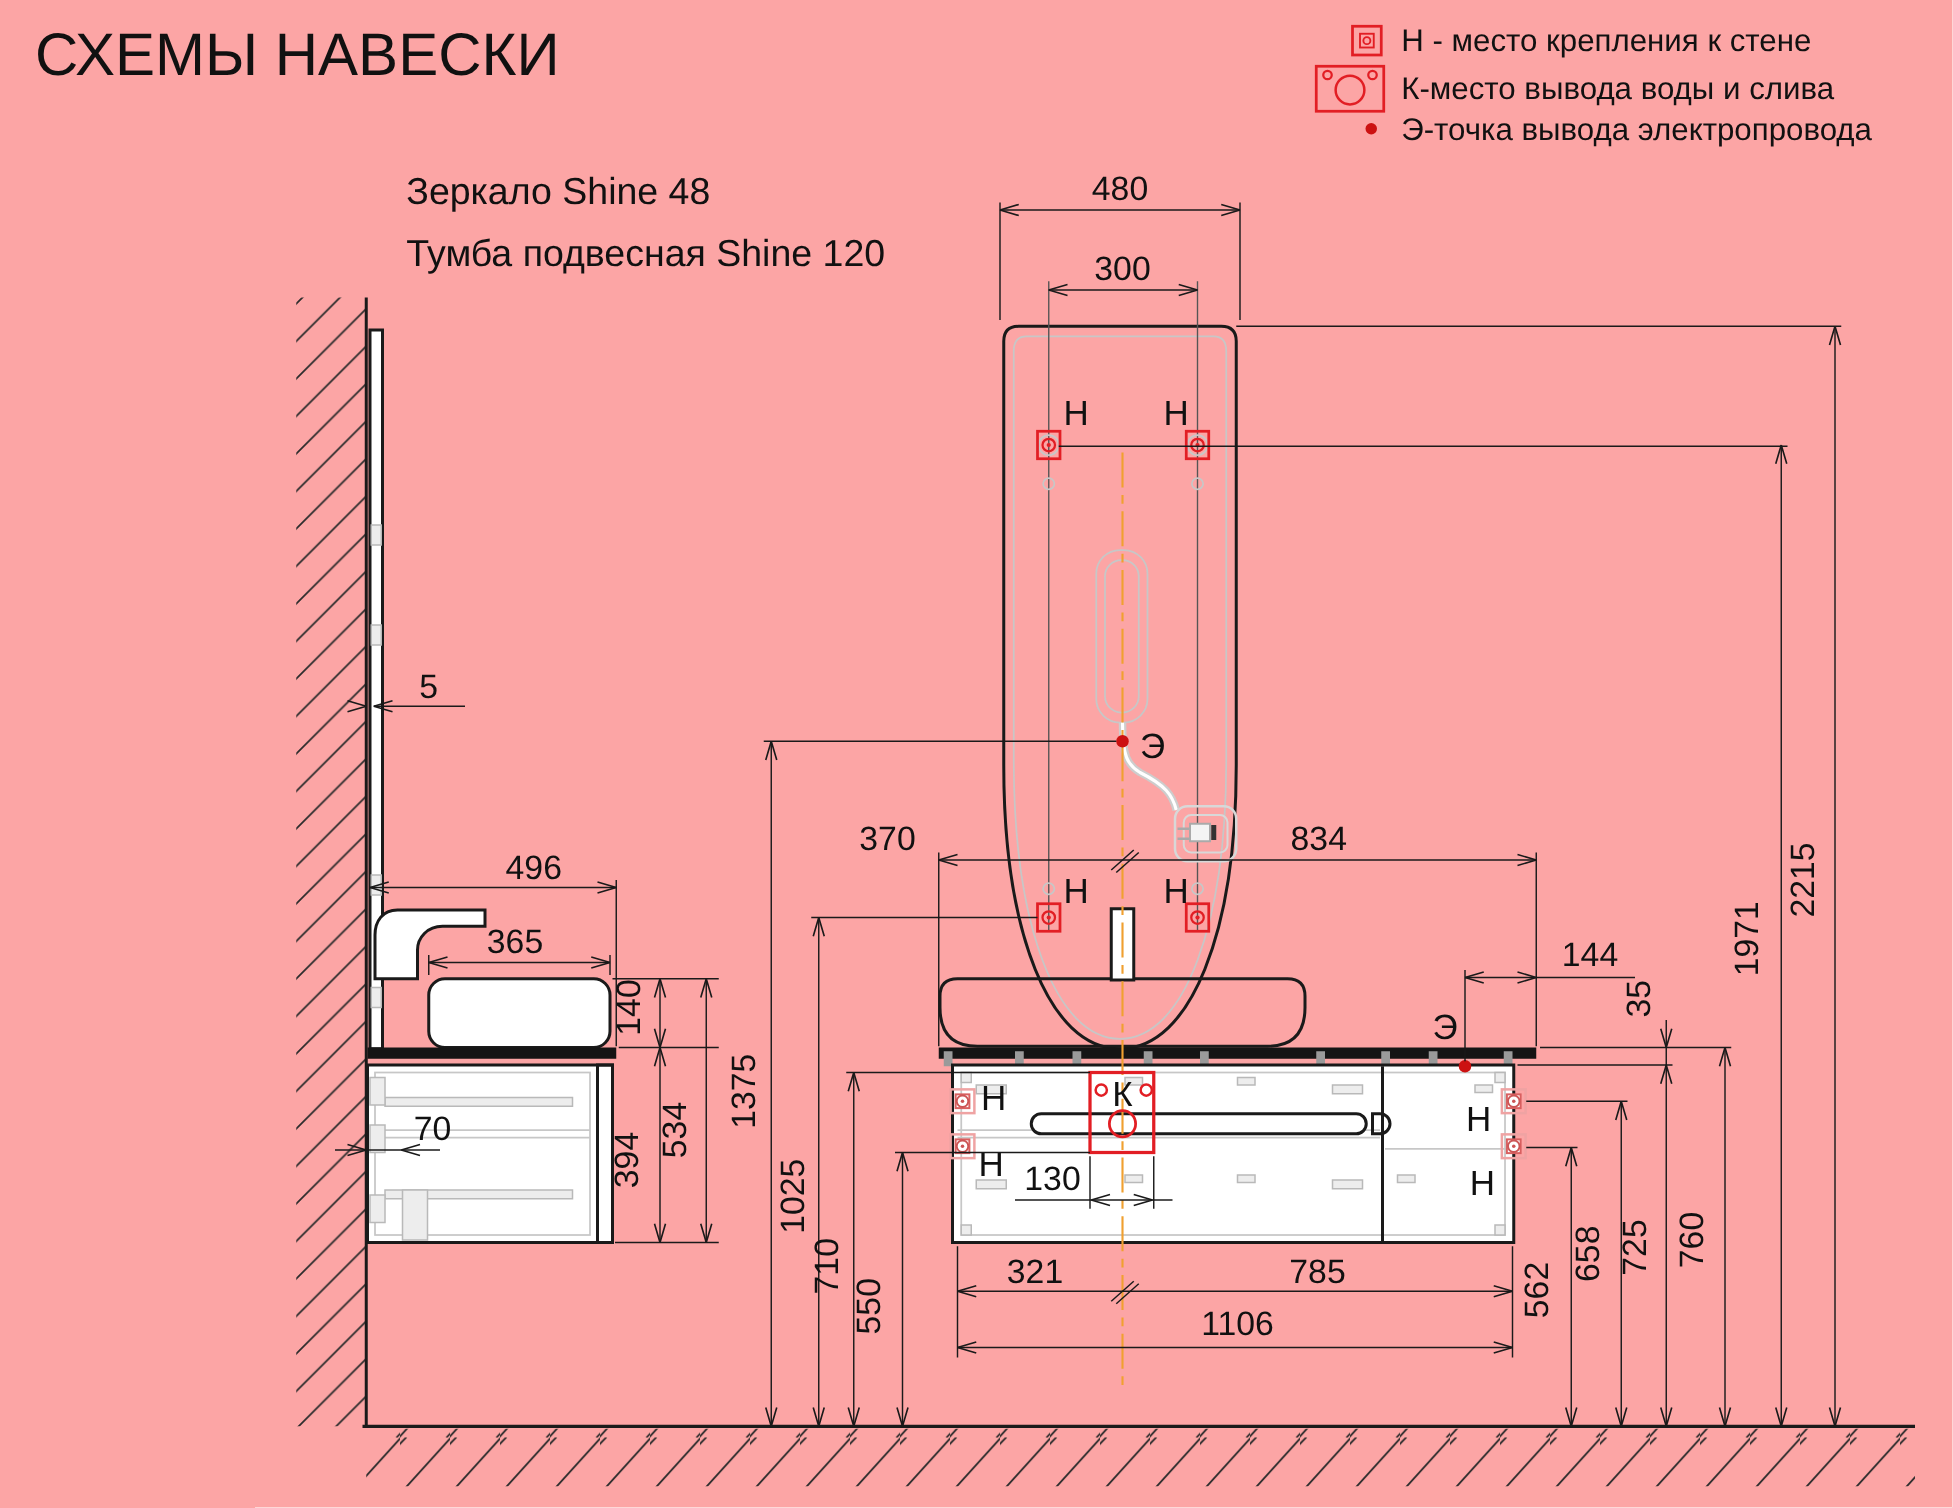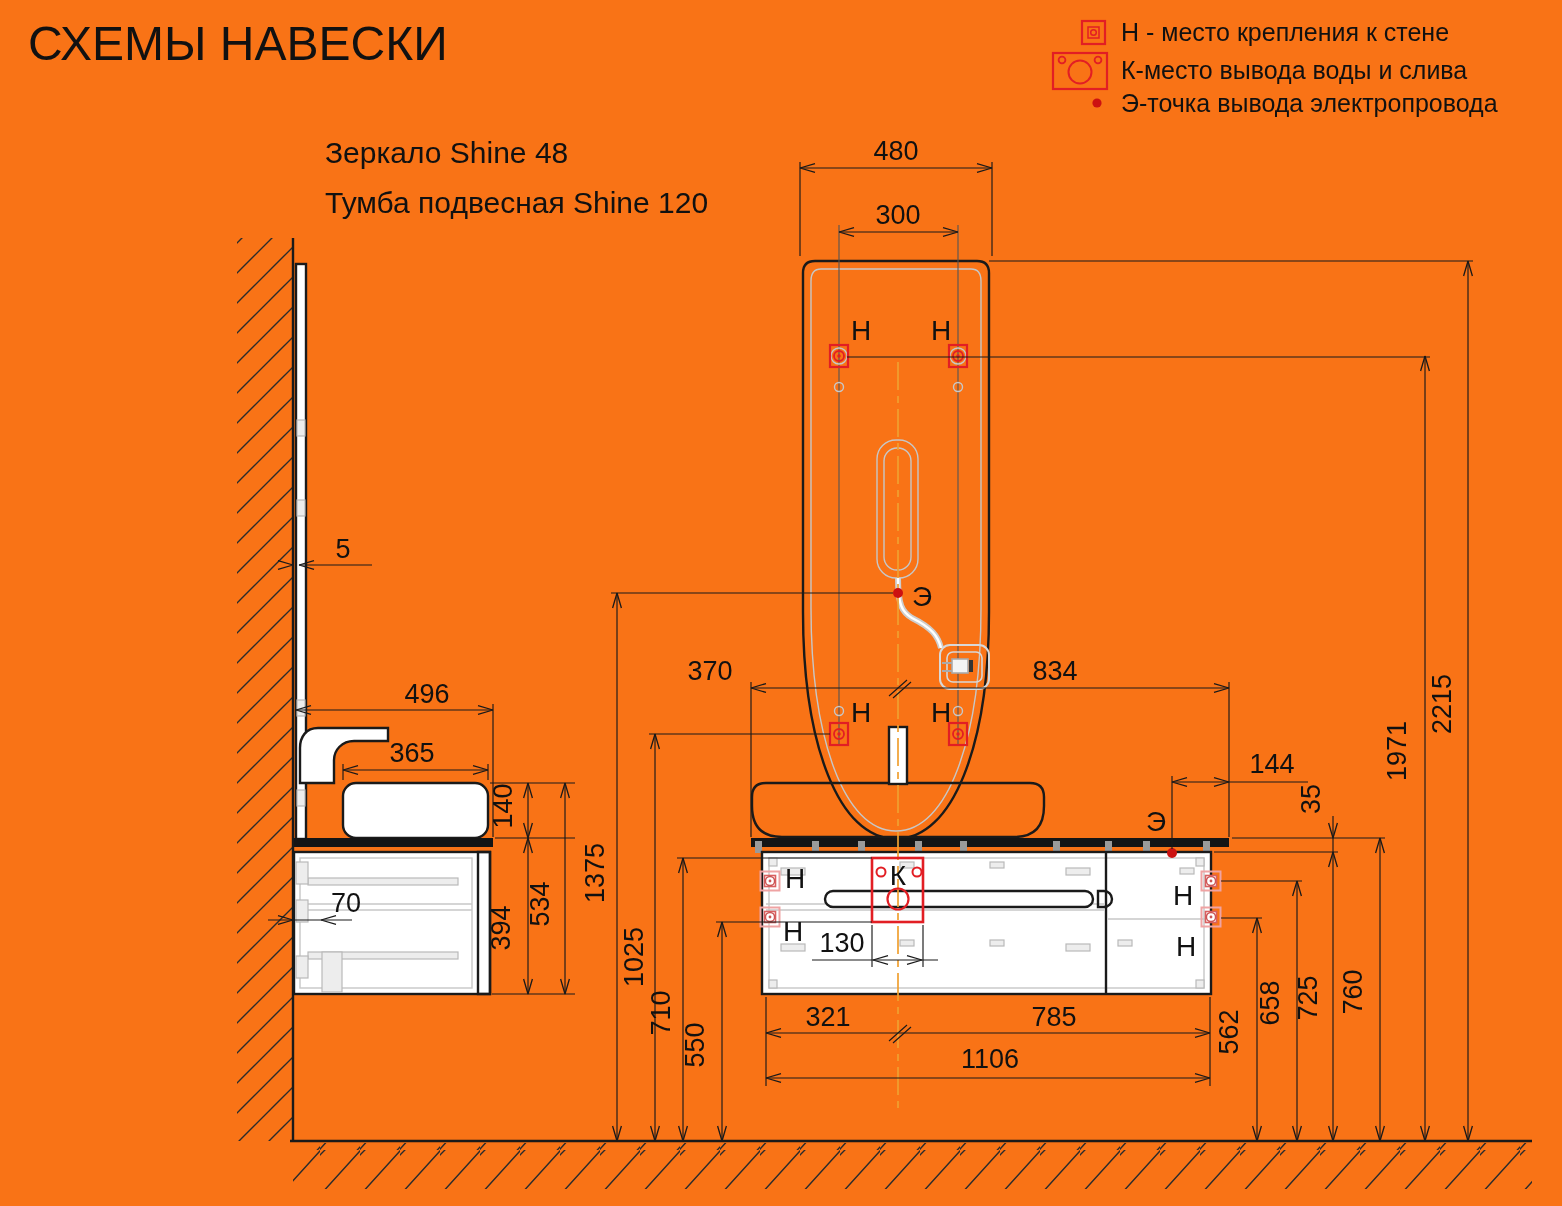--- a/index.html
+++ b/index.html
@@ -1,16 +1,16 @@
 <!DOCTYPE html>
 <html><head>
 <meta charset="utf-8">
 <style>
   html,body{margin:0;padding:0;background:#fff;}
-  .stage{position:relative;width:1562px;height:1206px;background:#f97316;overflow:hidden;
+  .stage{position:relative;width:1562px;height:1206px;background:#fca5a5;overflow:hidden;
          font-family:"Liberation Sans", sans-serif;}
   svg{display:block}
   .s1{stroke:#1a1a1a;stroke-width:2.4;fill:none}
   .s1f{stroke:#1a1a1a;stroke-width:2.4;fill:#fff}
   .s2{stroke:#1a1a1a;stroke-width:1.15;fill:none}
   .sg{stroke:#c7c7c7;stroke-width:1.4;fill:none}
   .sgf{stroke:#b9b9b9;stroke-width:1.2;fill:#ededed}
   .red{stroke:#e21e24;fill:none}
   .pink{stroke:#efa3a3;fill:none}
   .dtx{font-size:27px;fill:#111}

